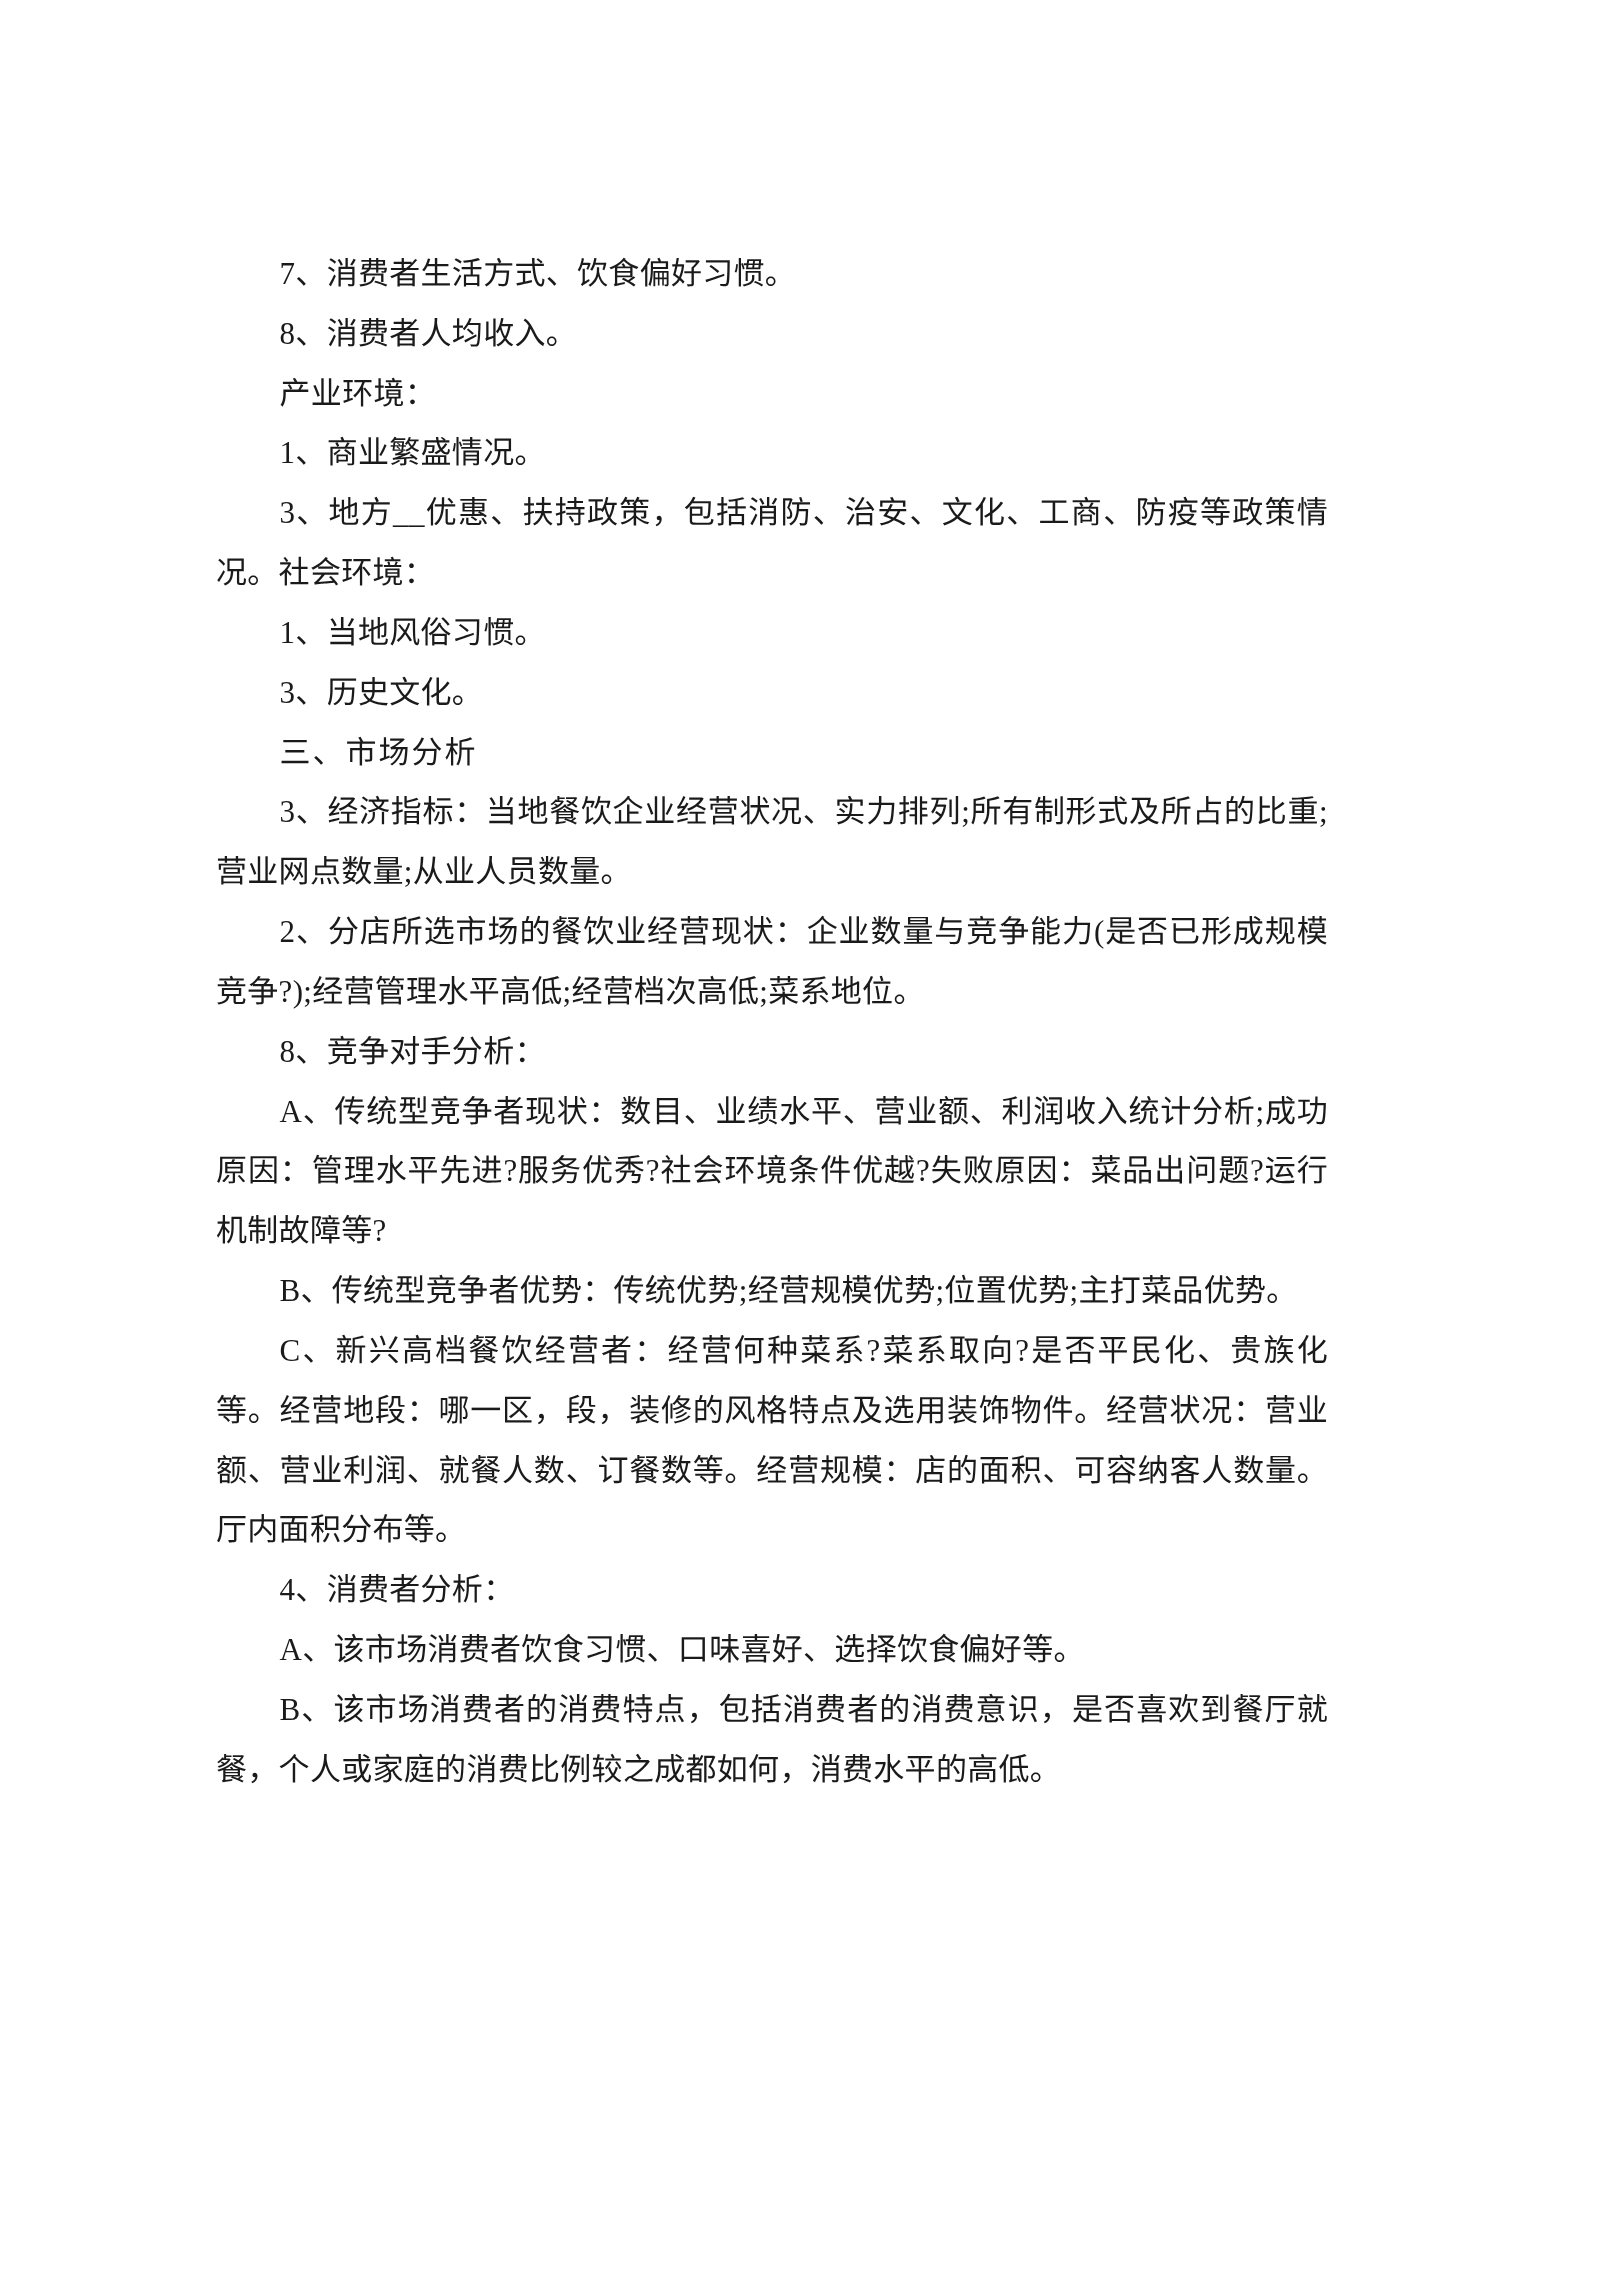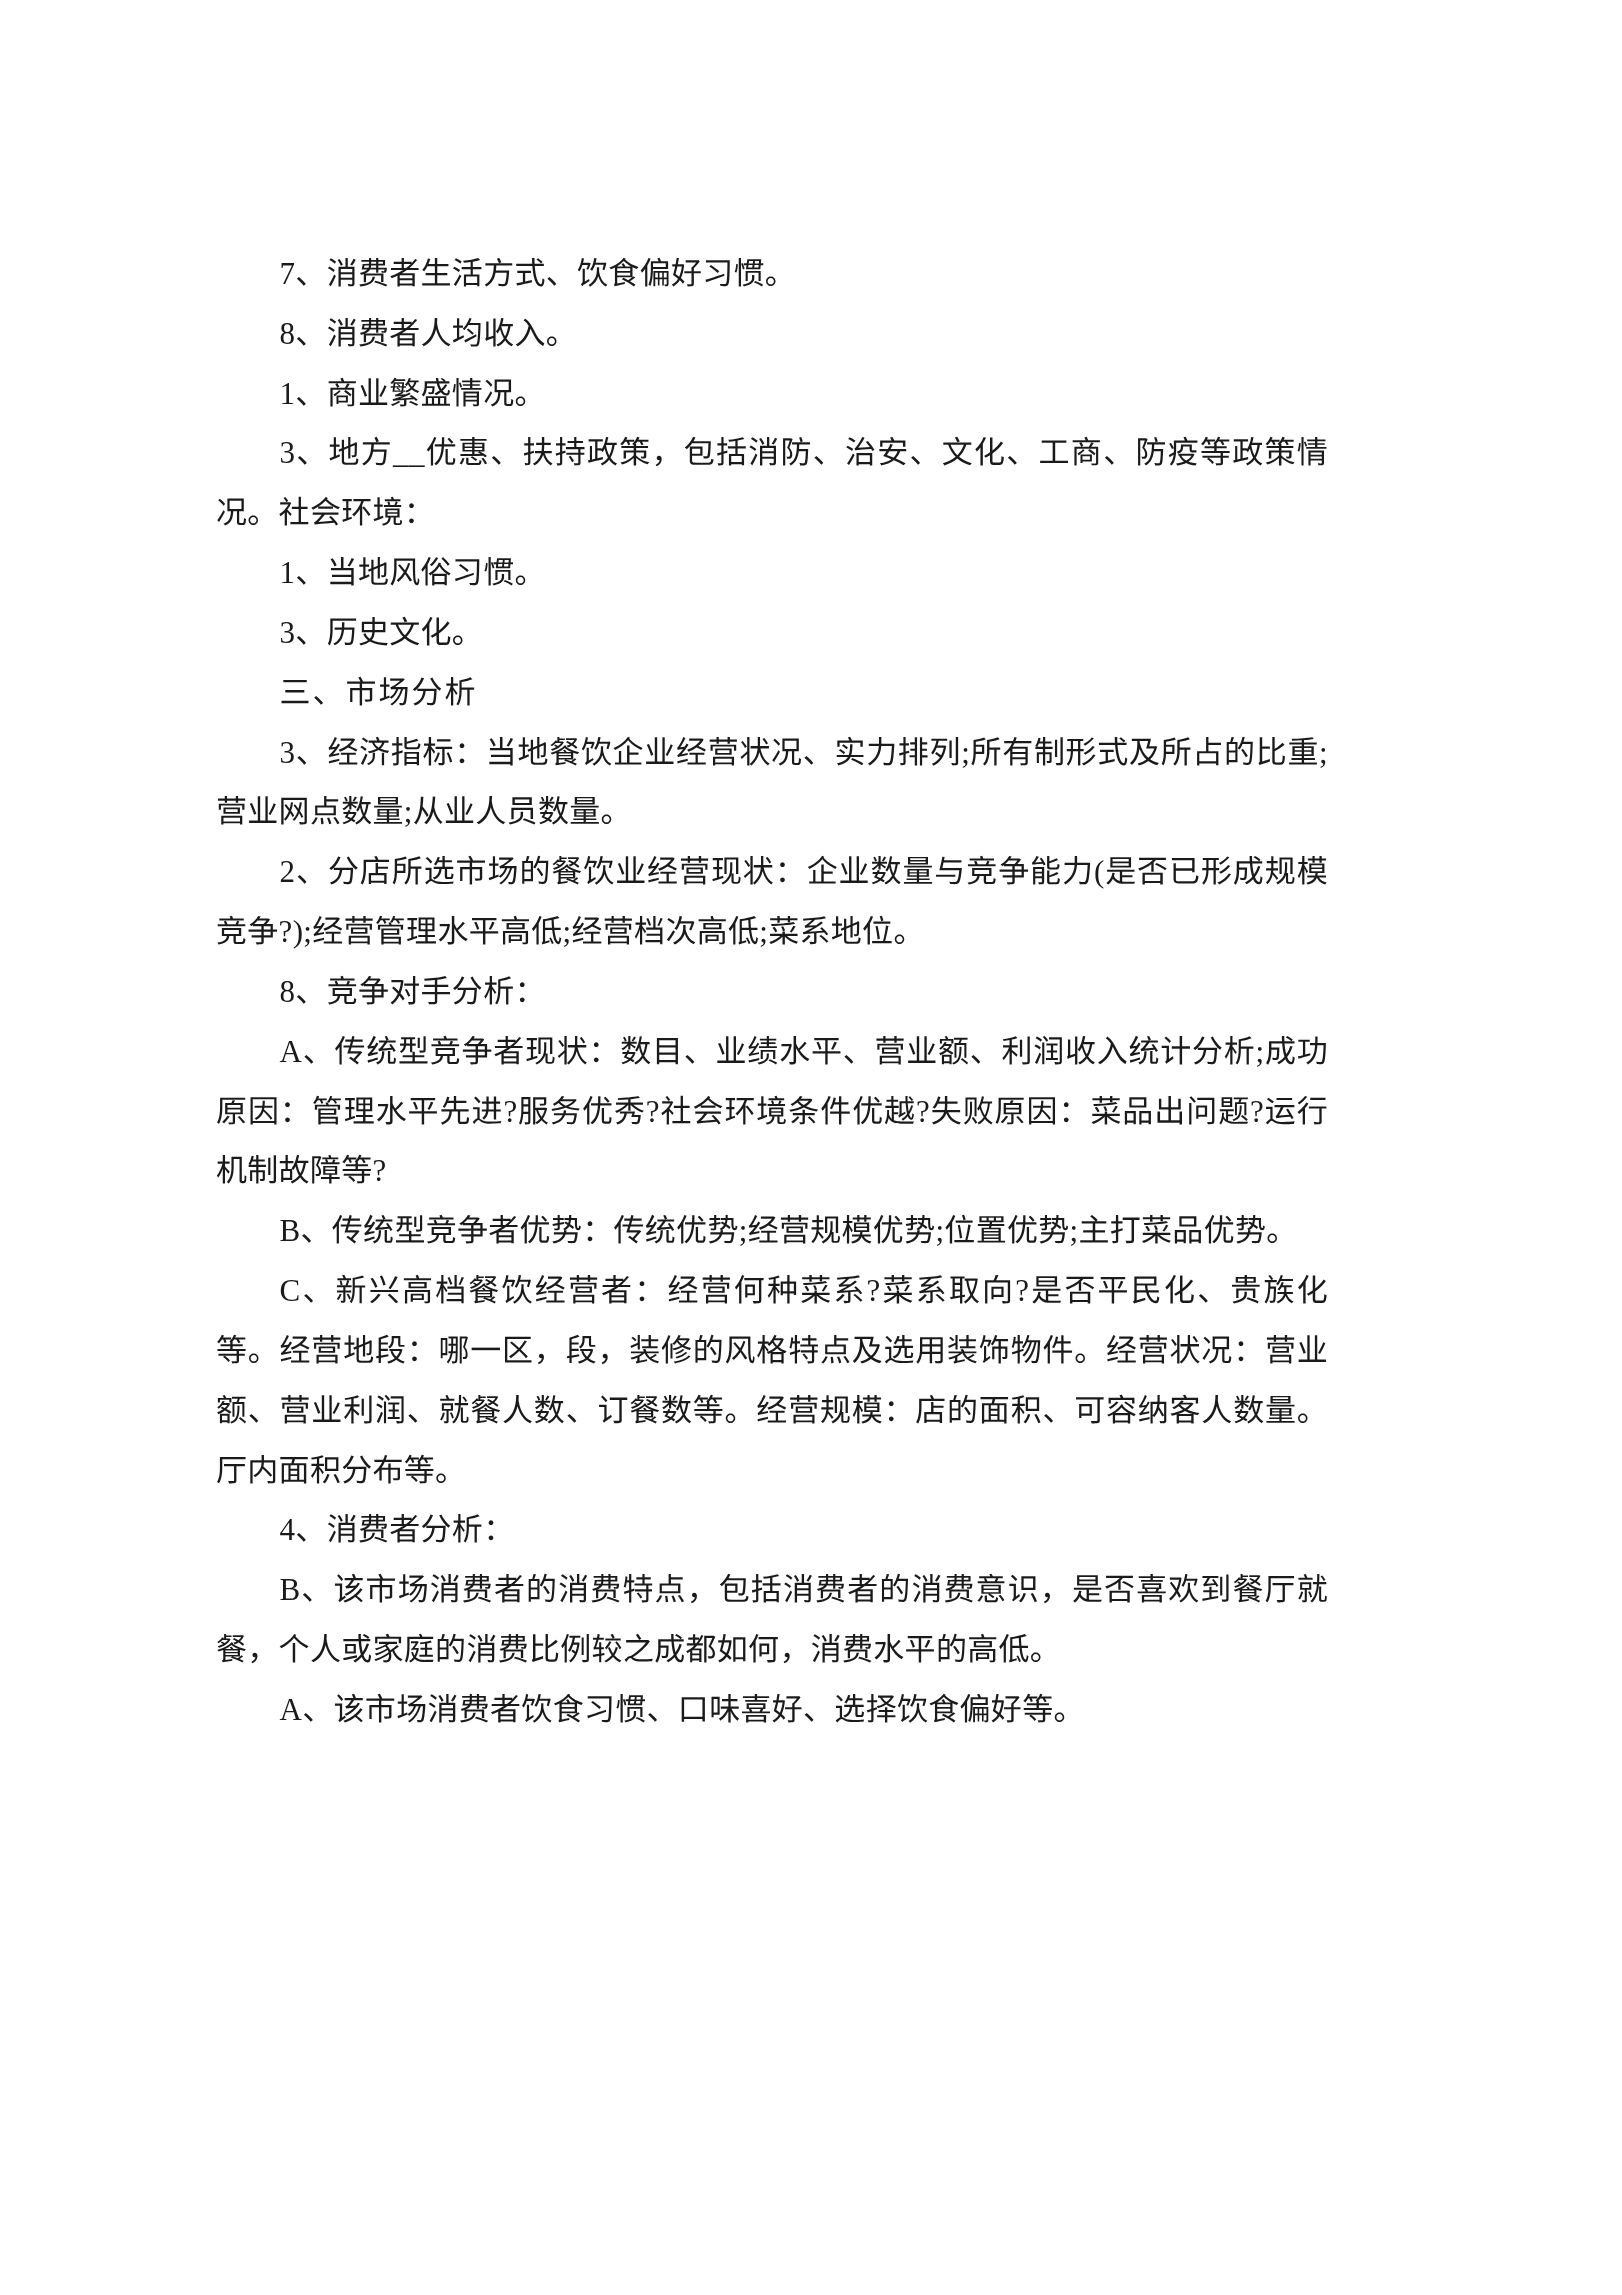--- a/index.html
+++ b/index.html
@@ -42,30 +42,31 @@
   }
 </style>
 </head>
 <body>
 
 <div class="page">
   <div class="doc-body">
 
     <p class="para indent">7、消费者生活方式、饮食偏好习惯。</p>
     <p class="para indent">8、消费者人均收入。</p>
+    <p class="para indent">产业环境：</p>
     <p class="para indent">1、商业繁盛情况。</p>
     <p class="para indent">3、地方__优惠、扶持政策，包括消防、治安、文化、工商、防疫等政策情况。社会环境：</p>
     <p class="para indent">1、当地风俗习惯。</p>
     <p class="para indent">3、历史文化。</p>
     <p class="para heading">三、市场分析</p>
     <p class="para indent">3、经济指标：当地餐饮企业经营状况、实力排列;所有制形式及所占的比重;营业网点数量;从业人员数量。</p>
     <p class="para indent">2、分店所选市场的餐饮业经营现状：企业数量与竞争能力(是否已形成规模竞争?);经营管理水平高低;经营档次高低;菜系地位。</p>
     <p class="para indent">8、竞争对手分析：</p>
     <p class="para indent">A、传统型竞争者现状：数目、业绩水平、营业额、利润收入统计分析;成功原因：管理水平先进?服务优秀?社会环境条件优越?失败原因：菜品出问题?运行机制故障等?</p>
     <p class="para indent">B、传统型竞争者优势：传统优势;经营规模优势;位置优势;主打菜品优势。</p>
     <p class="para indent">C、新兴高档餐饮经营者：经营何种菜系?菜系取向?是否平民化、贵族化等。经营地段：哪一区，段，装修的风格特点及选用装饰物件。经营状况：营业额、营业利润、就餐人数、订餐数等。经营规模：店的面积、可容纳客人数量。厅内面积分布等。</p>
     <p class="para indent">4、消费者分析：</p>
+    <p class="para indent">A、该市场消费者饮食习惯、口味喜好、选择饮食偏好等。</p>
     <p class="para indent">B、该市场消费者的消费特点，包括消费者的消费意识，是否喜欢到餐厅就餐，个人或家庭的消费比例较之成都如何，消费水平的高低。</p>
-    <p class="para indent">A、该市场消费者饮食习惯、口味喜好、选择饮食偏好等。</p>
 
   </div>
 </div>
 
 
 </body></html>

